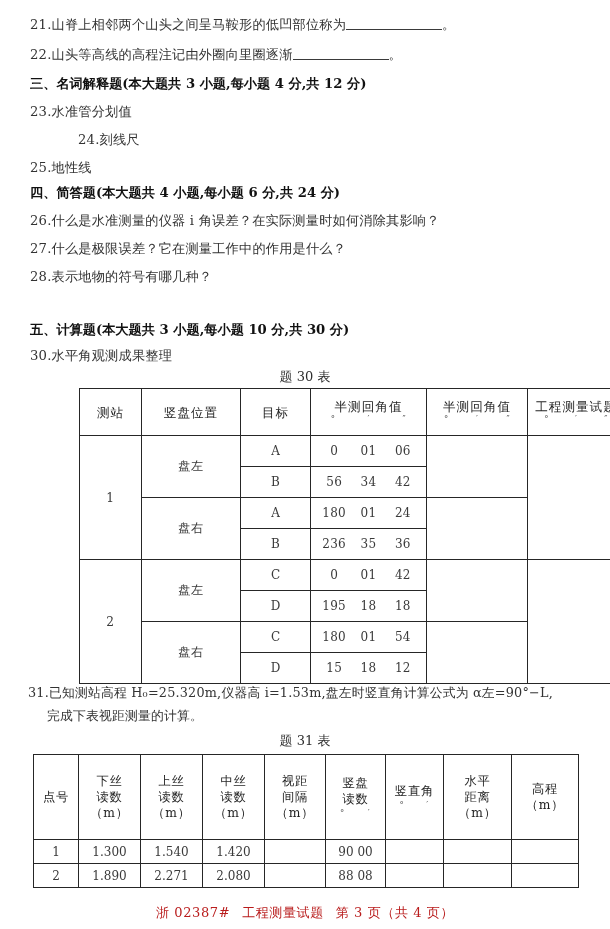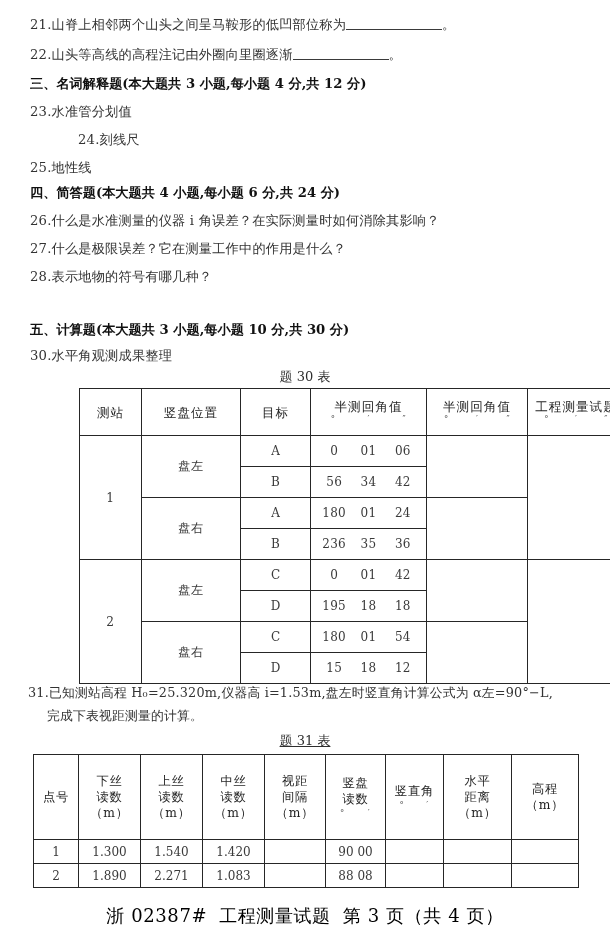--- a/index.html
+++ b/index.html
@@ -104,22 +104,22 @@
     font-size: 8.5px;
     line-height: 12px;
     color: #555;
   }
   .hdr-unit-row span { display: inline-block; width: 45%; }
   .footer {
     position: absolute;
     width: 610px;
     left: 0;
     text-align: center;
-    font-size: 18px;
-    color: #000000;
+    font-size: 13px;
+    color: #b91c1c;
     letter-spacing: 0.6px;
   }
   .footer .seg { display: inline-block; margin: 0 6px; }
 </style>
 </head>
 <body>
 
 <div class="page">
 
   <div class="q-line" style="left:30px; top:12px;">
@@ -282,21 +282,21 @@
               <i>12</i>
           </div>
         </td>
       </tr>
     </tbody>
   </table>
 
   <div class="q-line" style="left:28px; top:680px; font-size:12.8px;">31.已知测站高程 H₀=25.320m,仪器高 i=1.53m,盘左时竖直角计算公式为 α左=90°−L,</div>
   <div class="q-line" style="left:47px; top:703px; font-size:12.8px;">完成下表视距测量的计算。</div>
 
-  <div class="tbl-caption" style="top:728px;text-decoration:underline;">题 31 表</div>
+  <div class="tbl-caption" style="top:728px;">题 31 表</div>
 
   <table class="grid" style="left:33px; top:750px; width:545px;">
     <colgroup>
       <col style="width:45px;">
       <col style="width:62px;">
       <col style="width:62px;">
       <col style="width:62px;">
       <col style="width:61px;">
       <col style="width:60px;">
       <col style="width:58px;">
@@ -361,21 +361,21 @@
         <td></td>
         <td>90 00</td>
         <td></td>
         <td></td>
         <td></td>
       </tr>
       <tr>
         <td style="height:23px;">2</td>
         <td>1.890</td>
         <td>2.271</td>
-        <td>1.083</td>
+        <td>2.080</td>
         <td></td>
         <td>88 08</td>
         <td></td>
         <td></td>
         <td></td>
       </tr>
     </tbody>
   </table>
 
   <div class="footer" style="top:900px;">

